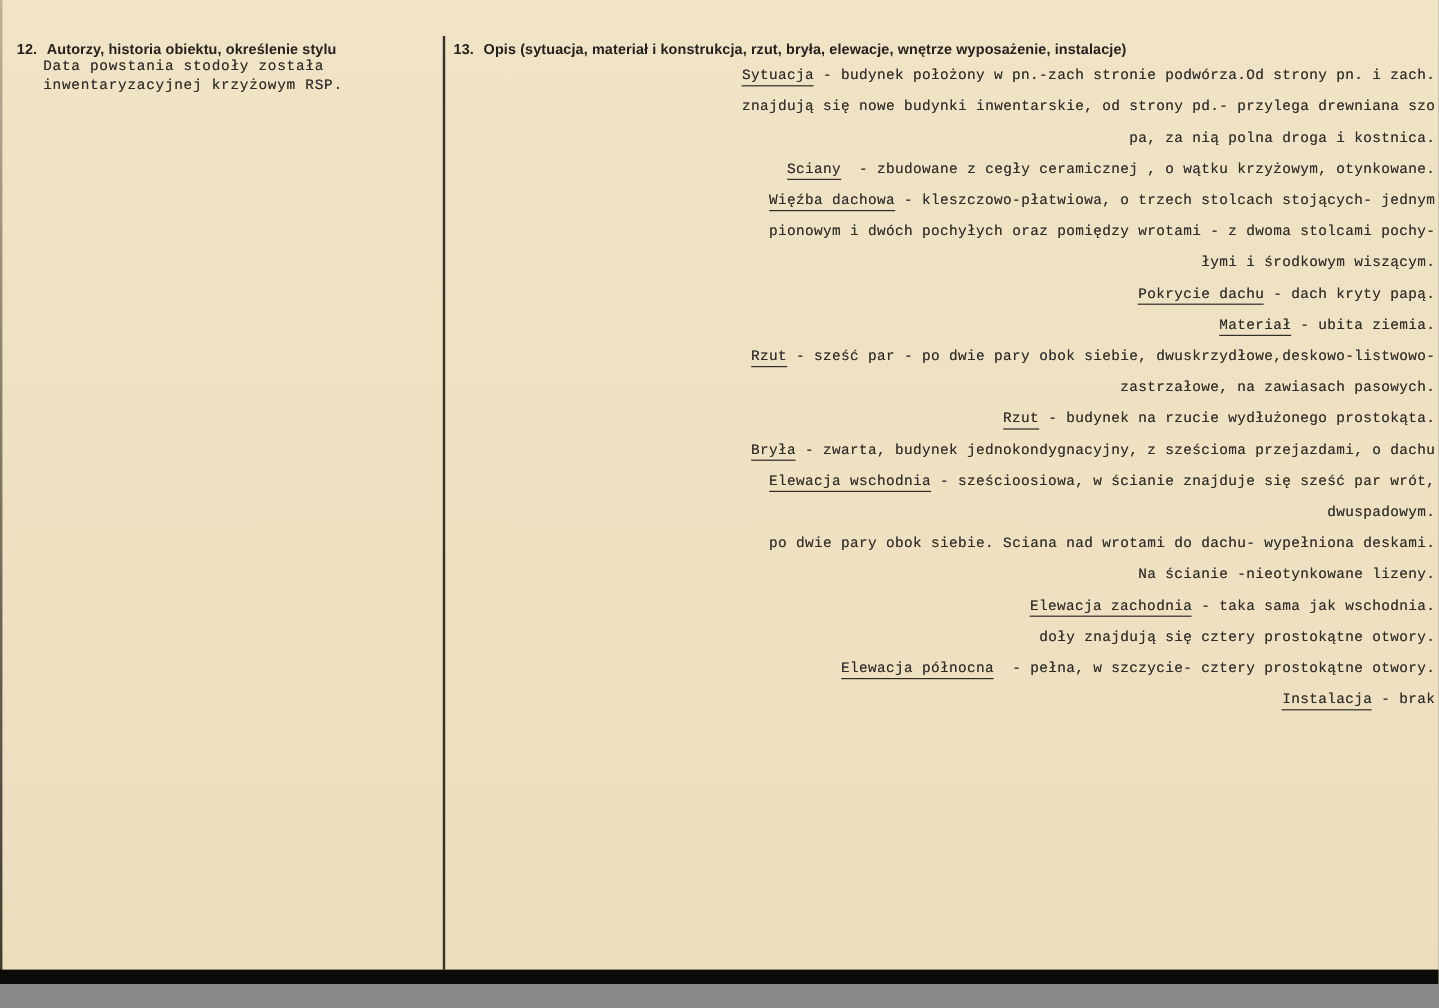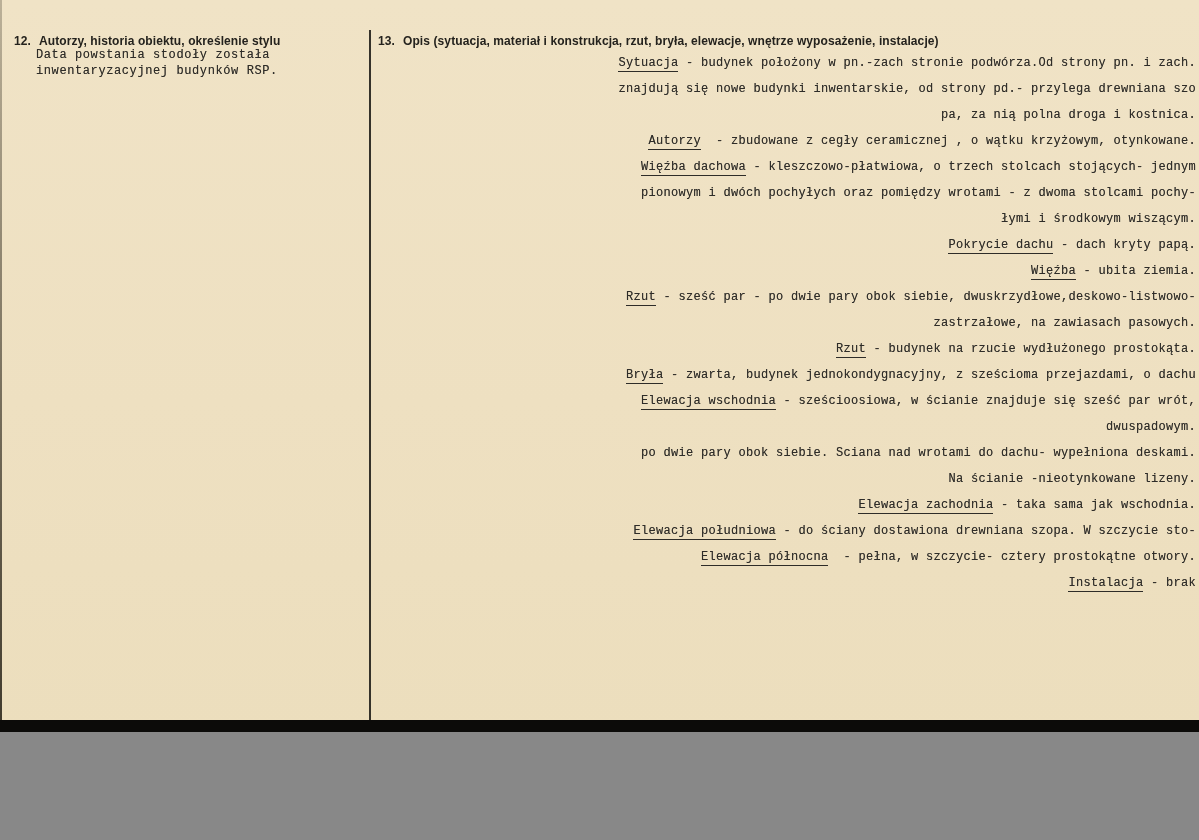--- a/index.html
+++ b/index.html
@@ -7,21 +7,21 @@
     --ink-typed:#2e2c28;
     --ink-print:#24221d;
     --divider:#35322a;
     --edge:#0c0b09;
   }
   *{margin:0;padding:0;box-sizing:border-box;}
   html,body{background:#888;}
   .page{
     position:relative;
     width:1199px;
-    height:732px;
+    height:820px;
     margin:0;
     overflow:hidden;
     background:linear-gradient(180deg,var(--paper) 0%, #eee0c1 55%, #ecdebd 100%);
     font-family:"Liberation Sans", sans-serif;
     color:var(--ink-print);
     padding-left:26px;
   }
   .left-scan-edge{
     position:absolute;left:0;top:0;bottom:0;width:2px;
     background:linear-gradient(180deg, rgba(30,26,16,.25), rgba(20,16,8,.8));
@@ -71,48 +71,48 @@
 <div class="page">
 
   <div class="left-scan-edge"></div>
 
   <div class="field-header" id="hdr12">
     <span class="field-no">12.</span><span class="field-title">Autorzy, historia obiektu, określenie stylu</span>
   </div>
 
   <div class="typed" id="sec12-lines">
       <div class="typed-line">Data powstania stodoły została</div>
-      <div class="typed-line">inwentaryzacyjnej budynków RSP.</div>
+      <div class="typed-line">inwentaryzacyjnej krzyżowym RSP.</div>
     </div>
 
   <div class="divider"></div>
 
   <div class="field-header" id="hdr13">
     <span class="field-no">13.</span><span class="field-title">Opis (sytuacja, materiał i konstrukcja, rzut, bryła, elewacje, wnętrze wyposażenie, instalacje)</span>
   </div>
 
   <div class="typed" id="sec13-lines">
       <div class="typed-line"><span class="underlined">Sytuacja</span> - budynek położony w pn.-zach stronie podwórza.Od strony pn. i zach.</div>
       <div class="typed-line">znajdują się nowe budynki inwentarskie, od strony pd.- przylega drewniana szo</div>
       <div class="typed-line">pa, za nią polna droga i kostnica.</div>
-      <div class="typed-line"><span class="underlined">Autorzy</span>  - zbudowane z cegły ceramicznej , o wątku krzyżowym, otynkowane.</div>
+      <div class="typed-line"><span class="underlined">Sciany</span>  - zbudowane z cegły ceramicznej , o wątku krzyżowym, otynkowane.</div>
       <div class="typed-line"><span class="underlined">Więźba dachowa</span> - kleszczowo-płatwiowa, o trzech stolcach stojących- jednym</div>
       <div class="typed-line">pionowym i dwóch pochyłych oraz pomiędzy wrotami - z dwoma stolcami pochy-</div>
       <div class="typed-line">łymi i środkowym wiszącym.</div>
       <div class="typed-line"><span class="underlined">Pokrycie dachu</span> - dach kryty papą.</div>
-      <div class="typed-line"><span class="underlined">Więźba</span> - ubita ziemia.</div>
+      <div class="typed-line"><span class="underlined">Materiał</span> - ubita ziemia.</div>
       <div class="typed-line"><span class="underlined">Rzut</span> - sześć par - po dwie pary obok siebie, dwuskrzydłowe,deskowo-listwowo-</div>
       <div class="typed-line">zastrzałowe, na zawiasach pasowych.</div>
       <div class="typed-line"><span class="underlined">Rzut</span> - budynek na rzucie wydłużonego prostokąta.</div>
       <div class="typed-line"><span class="underlined">Bryła</span> - zwarta, budynek jednokondygnacyjny, z sześcioma przejazdami, o dachu</div>
       <div class="typed-line"><span class="underlined">Elewacja wschodnia</span> - sześcioosiowa, w ścianie znajduje się sześć par wrót,</div>
       <div class="typed-line">dwuspadowym.</div>
       <div class="typed-line">po dwie pary obok siebie. Sciana nad wrotami do dachu- wypełniona deskami.</div>
       <div class="typed-line">Na ścianie -nieotynkowane lizeny.</div>
       <div class="typed-line"><span class="underlined">Elewacja zachodnia</span> - taka sama jak wschodnia.</div>
-      <div class="typed-line"><span class="underlined">Elewacja południowa</span> - do ściany dostawiona drewniana szopa. W szczycie sto-</div>
+      <div class="typed-line">doły znajdują się cztery prostokątne otwory.</div>
       <div class="typed-line"><span class="underlined">Elewacja północna</span>  - pełna, w szczycie- cztery prostokątne otwory.</div>
       <div class="typed-line"><span class="underlined">Instalacja</span> - brak</div>
     </div>
 
   <div class="bottom-scan-edge"></div>
 
 </div>
 
 </body></html>

